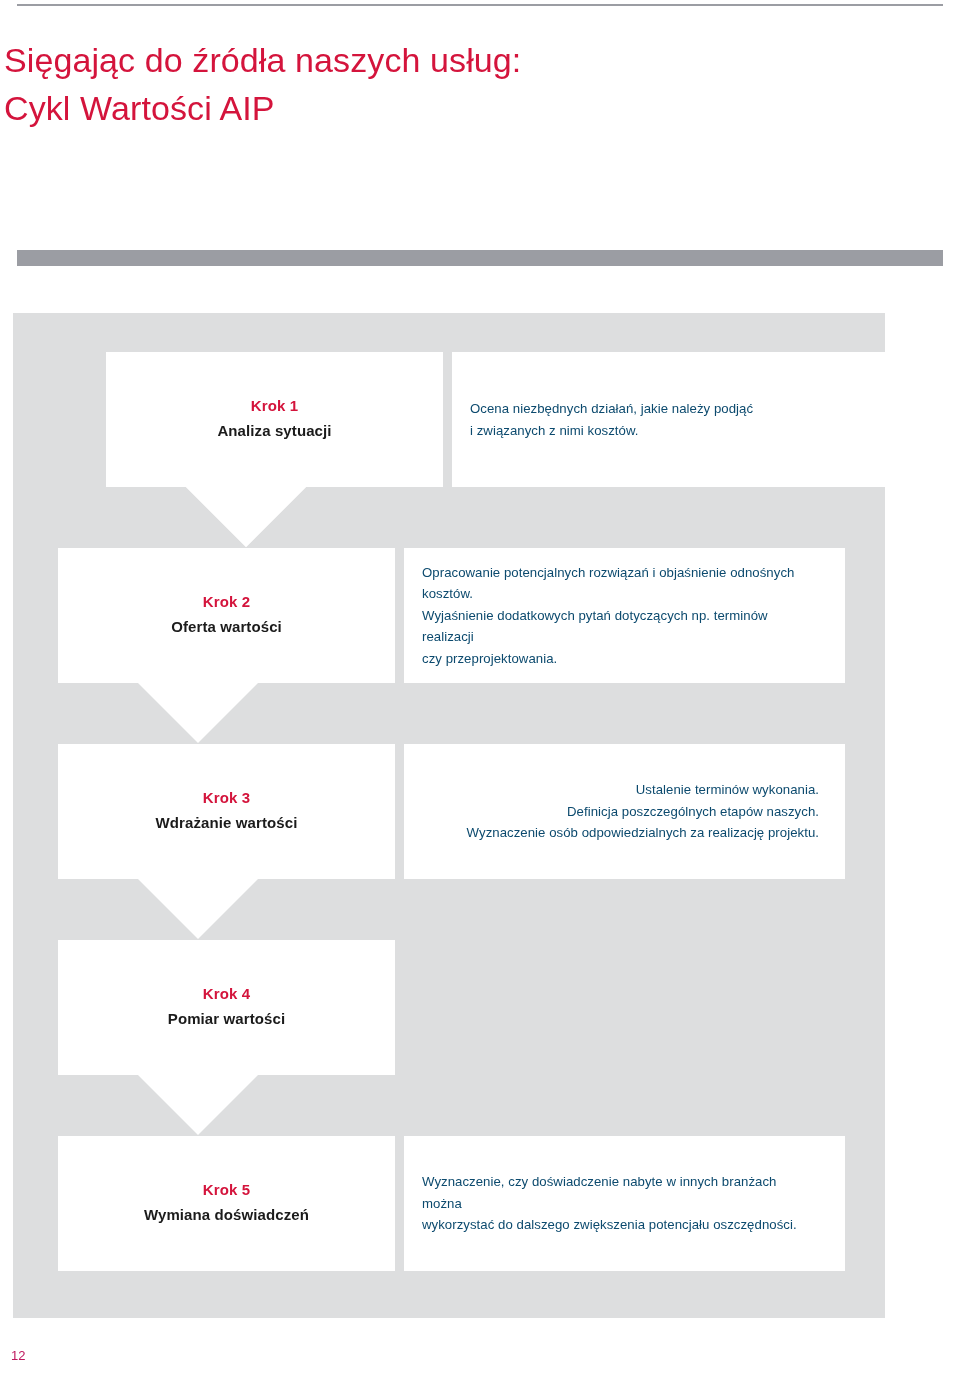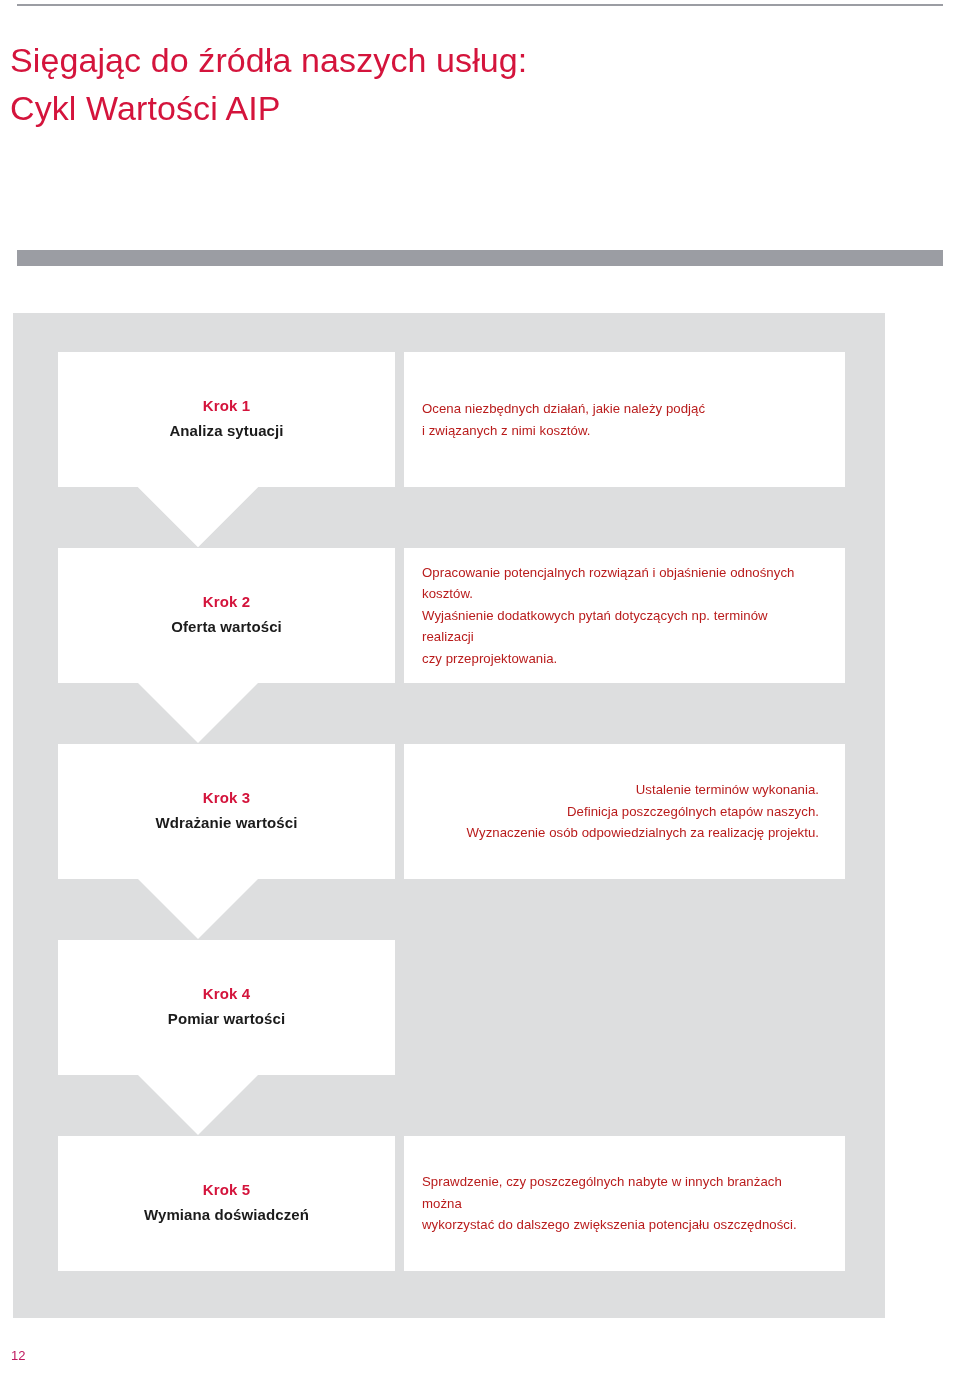--- a/index.html
+++ b/index.html
@@ -27,21 +27,21 @@
     left: 17px;
     top: 4px;
     width: 926px;
     height: 2px;
     background: #9b9da3;
   }
 
   
   .title-block {
     position: absolute;
-    left: 10px;
+    left: 4px;
     top: 36px;
     width: 860px;
   }
   .title-line {
     color: #d4143c;
     font-size: 34px;
     font-weight: 400;
     line-height: 1.42;
     letter-spacing: 0.1px;
     white-space: pre;
@@ -69,21 +69,21 @@
 
   
   .step-row {
     position: absolute;
     left: 45px;
     width: 787px;
     height: 135px;
     display: flex;
   }
 
-  .step-row.r1 { top: 39px; }
+  .step-row.r1 { top: 39px; margin-left: 48px; }
   .step-row.r2 { top: 235px; }
   .step-row.r3 { top: 431px; text-align: right; }
   .step-row.r4 { top: 627px; border-radius: 31px; }
   .step-row.r5 { top: 823px; border-radius: 12px; }
 
   
   .card-left {
     position: relative;
     width: 337px;
     height: 135px;
@@ -135,21 +135,21 @@
     width: 441px;
     height: 135px;
     background: #ffffff;
     box-sizing: border-box;
     padding: 0 26px 0 18px;
     display: flex;
     flex-direction: column;
     justify-content: center;
   }
   .desc-line {
-    color: #b91c1c;
+    color: #0c4a6e;
     font-size: 13.2px;
     line-height: 1.62;
     letter-spacing: 0.05px;
   }
 
   
   .desc-stack { width: 100%; }
 
   
   .page-number {
@@ -252,21 +252,21 @@
     </div>
 
     <div class="step-row r5">
       <div class="card-left">
         <div class="step-number">Krok 5</div>
         <div class="step-name">Wymiana doświadczeń</div>
       </div>
       <div class="card-gap"></div>
       <div class="card-right">
         <div class="desc-stack">
-          <div class="desc-line">Sprawdzenie, czy poszczególnych nabyte w innych branżach można</div>
+          <div class="desc-line">Wyznaczenie, czy doświadczenie nabyte w innych branżach można</div>
           <div class="desc-line">wykorzystać do dalszego zwiększenia potencjału oszczędności.</div>
         </div>
       </div>
     </div>
 
   </div>
 
   <div class="page-number">12</div>
 
 </div>

